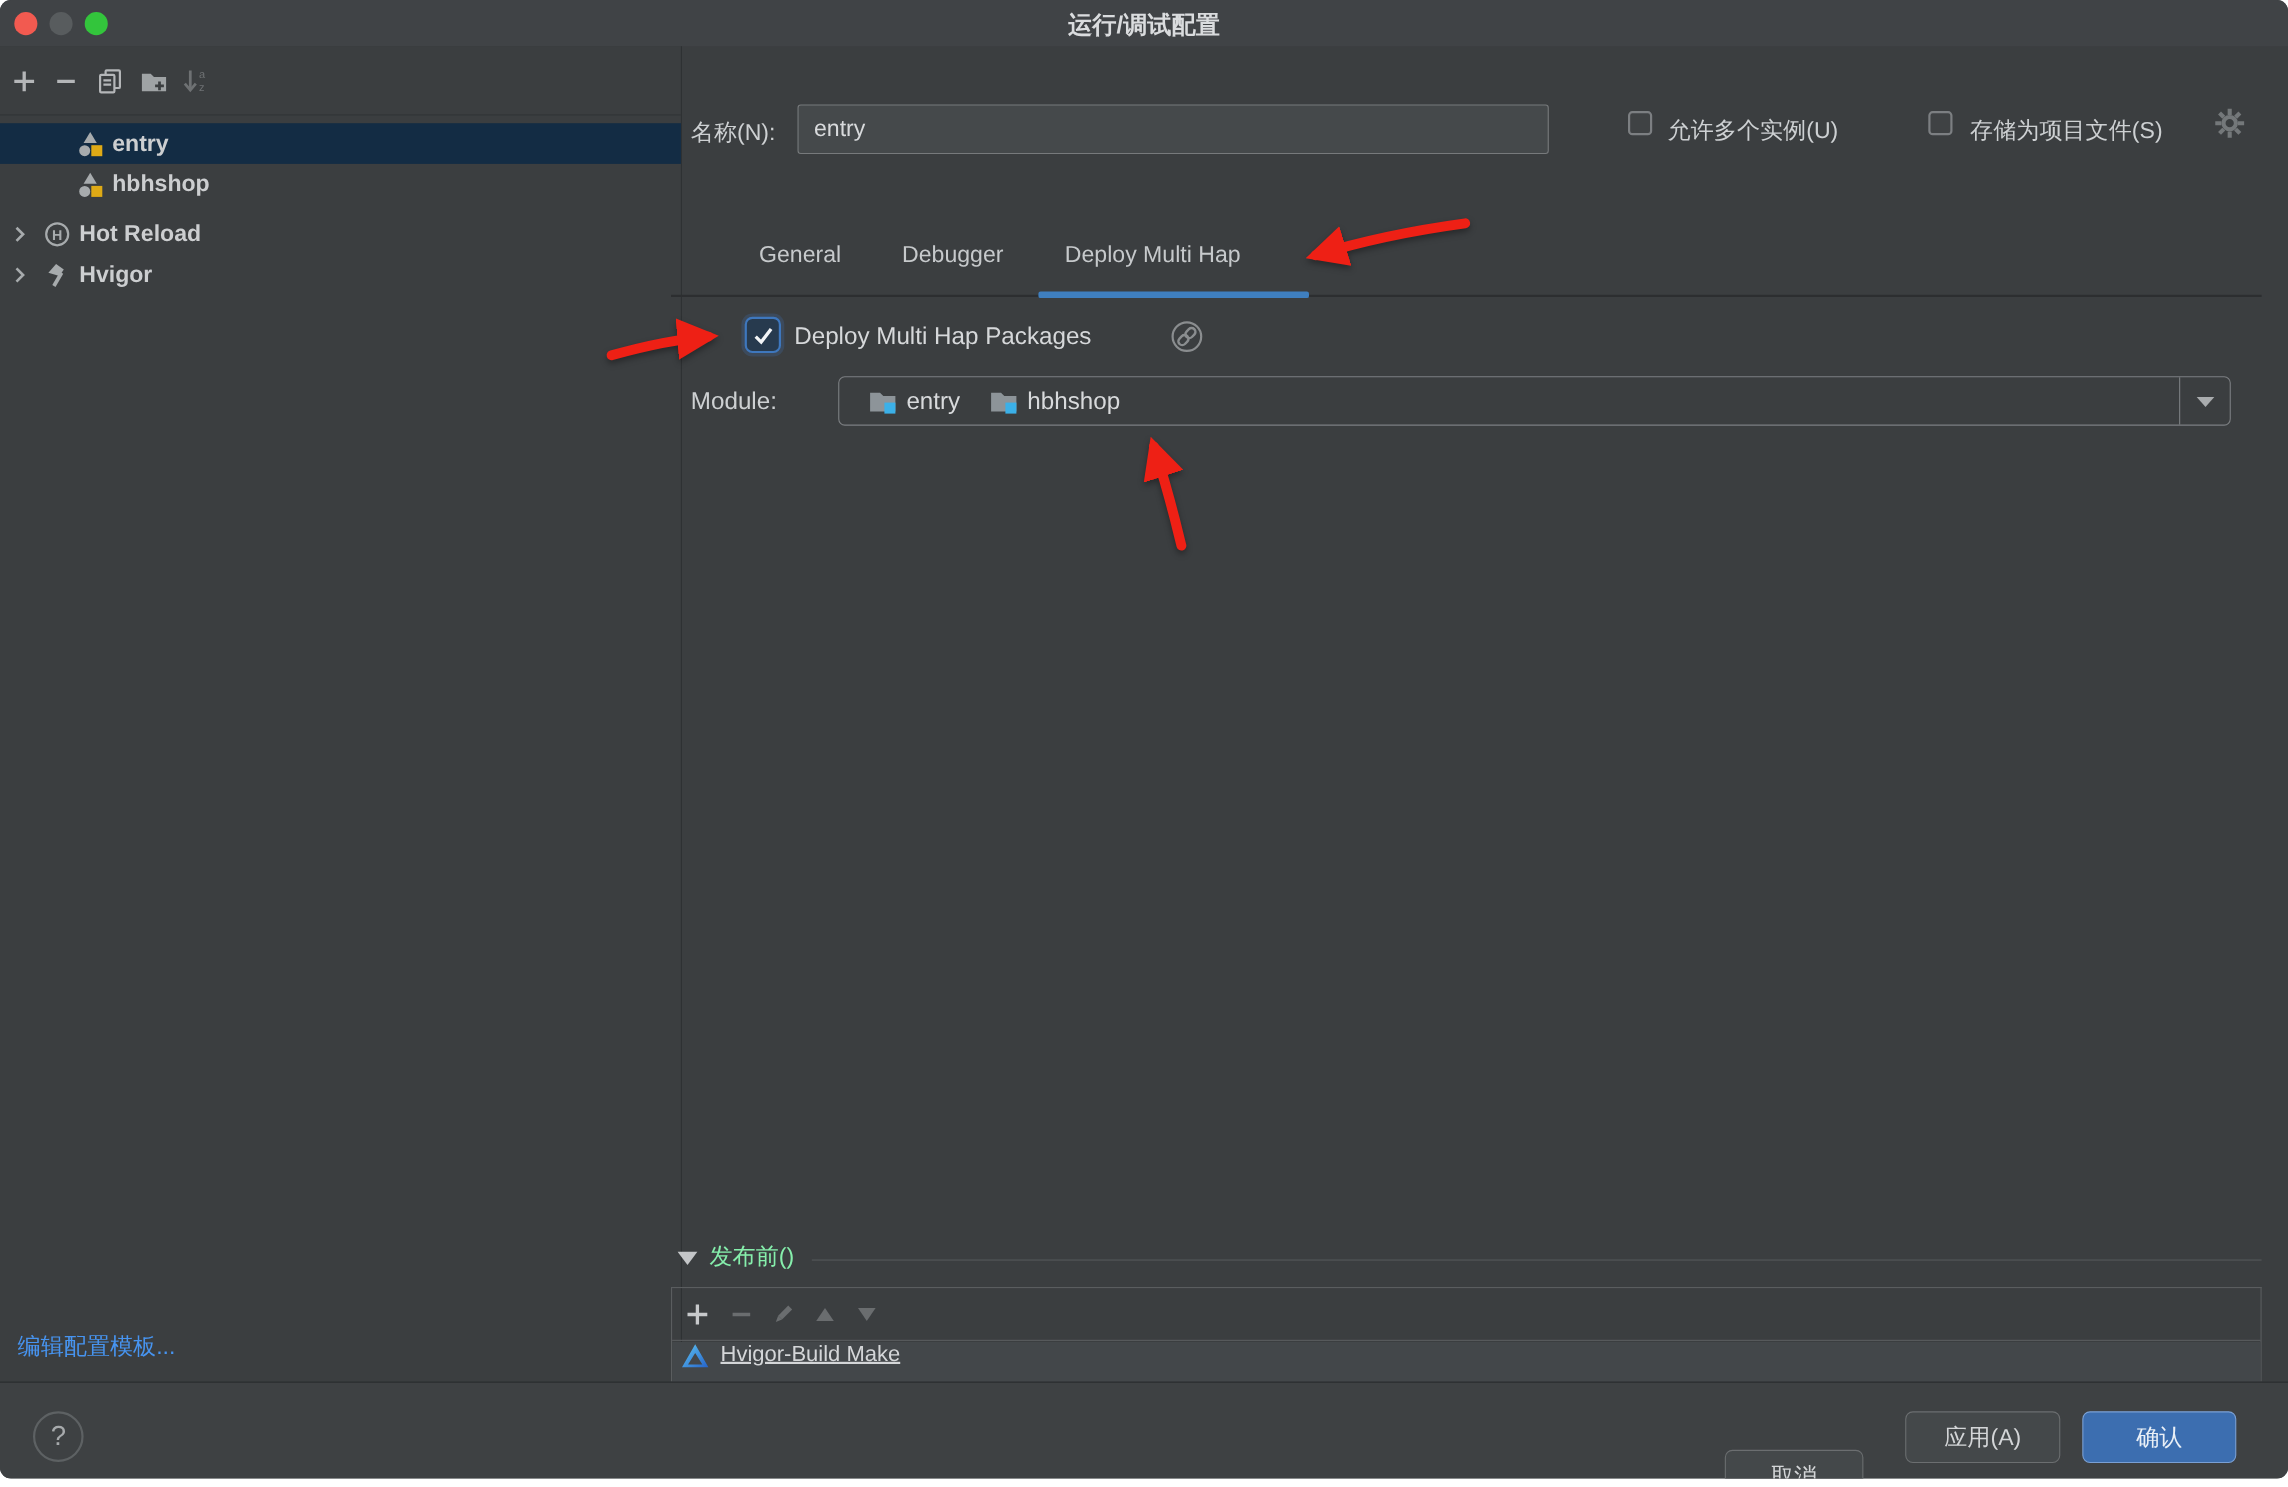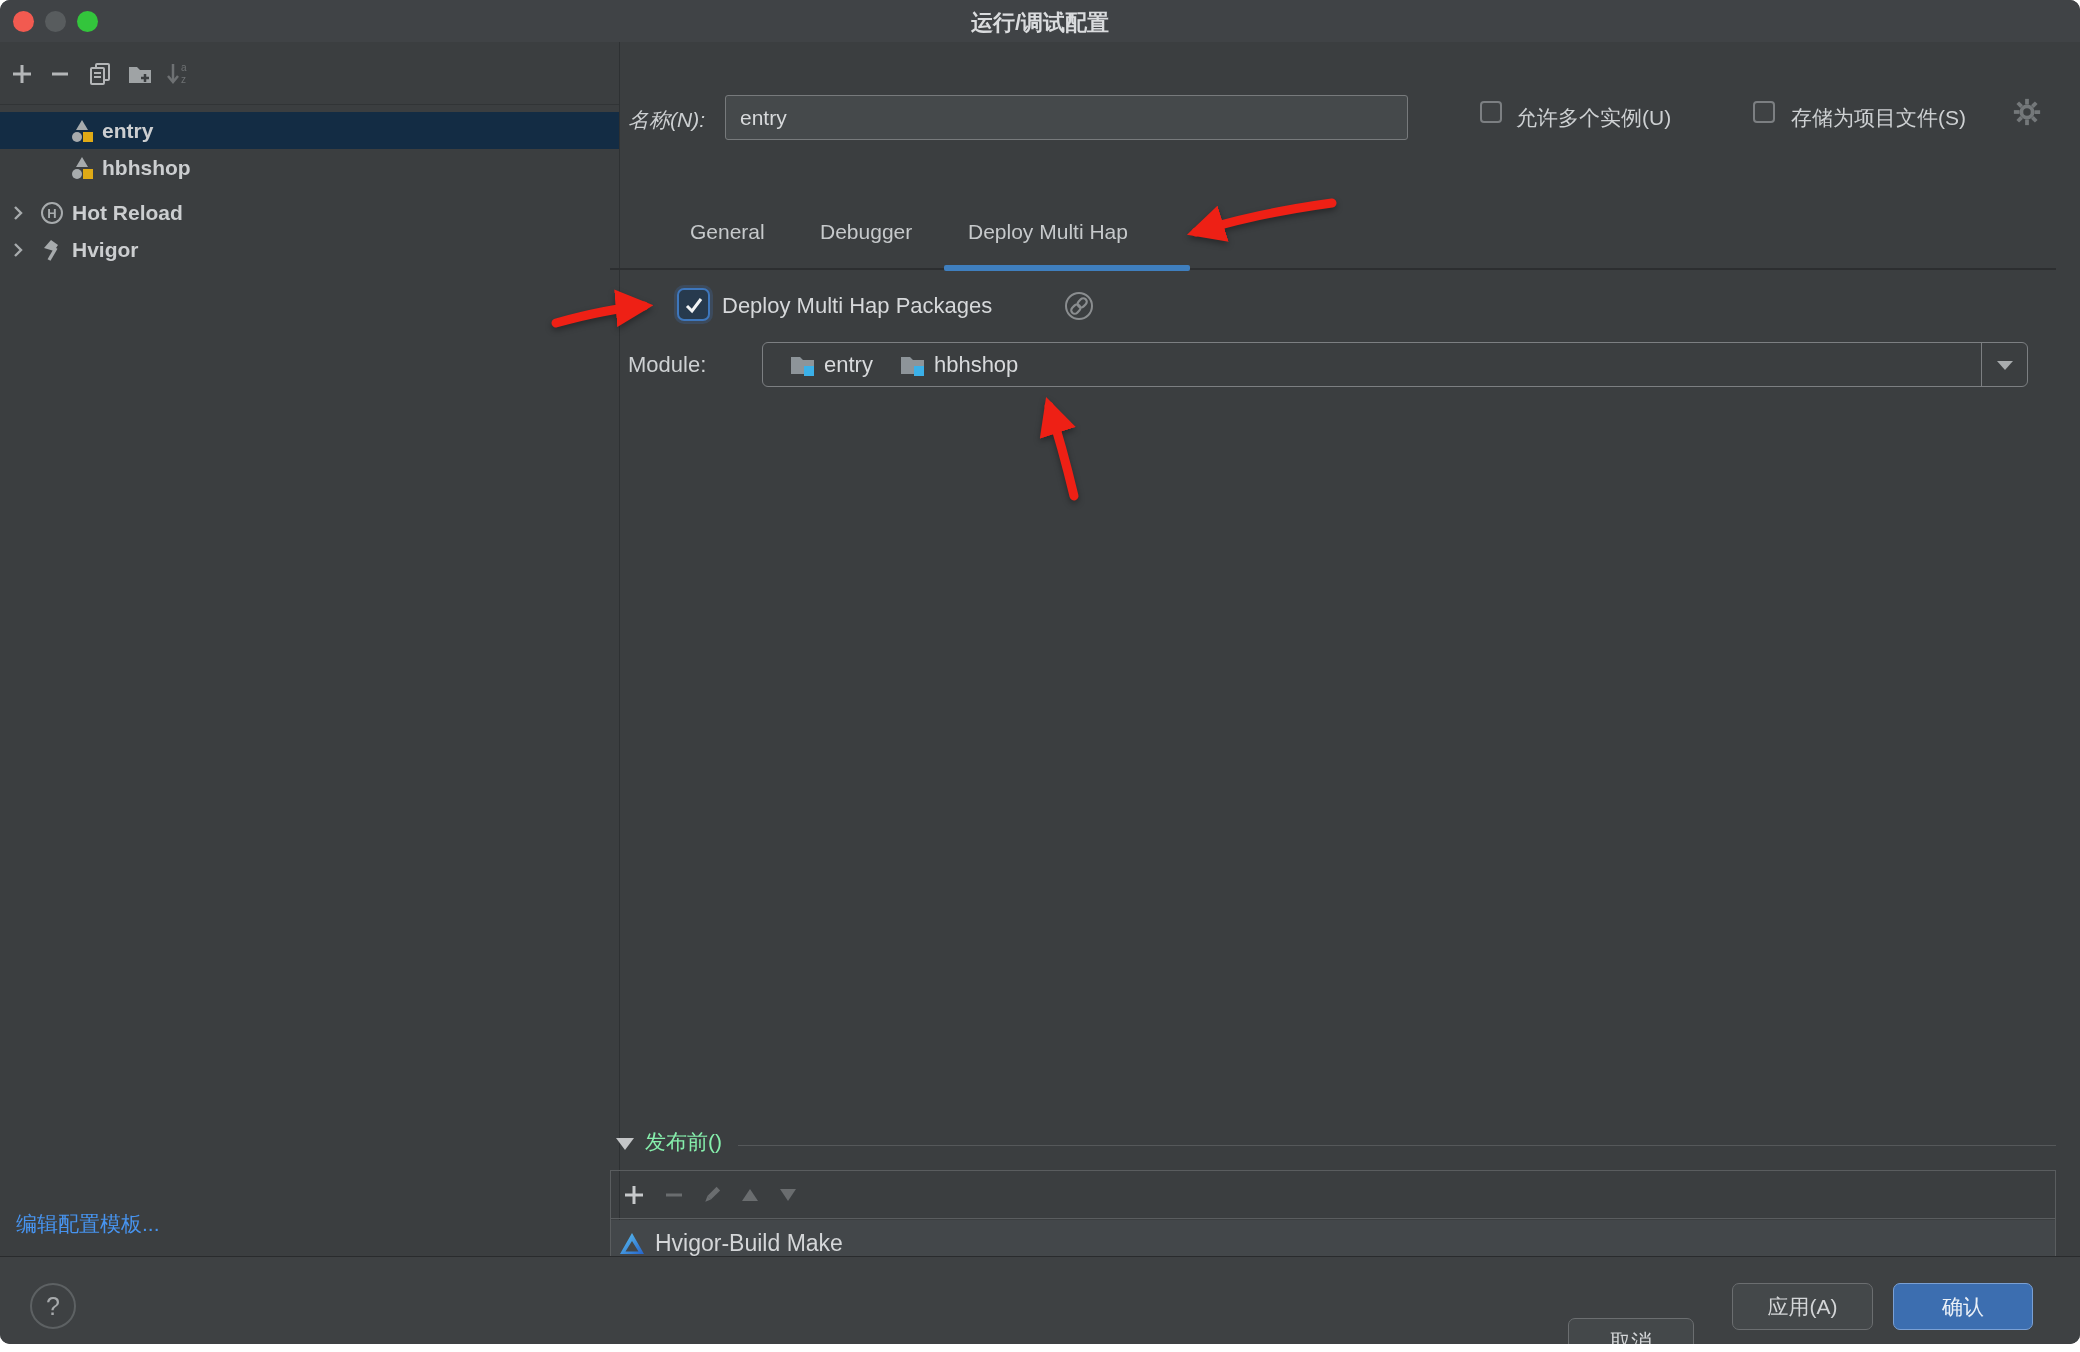--- a/index.html
+++ b/index.html
@@ -48,21 +48,21 @@
   .combo .mod svg { margin-right:8px; }
   .combo-arrow { position:absolute; right:0; top:0; width:46px; height:43px; border-left:1px solid #7c7f82; display:flex; align-items:center; justify-content:center; }
 
   
   .bl-caret { position:absolute; left:616px; top:1138px; width:0; height:0; border-left:9px solid transparent; border-right:9px solid transparent; border-top:12px solid #c4c6c8; }
   .bl-title { position:absolute; left:645px; top:1128px; font-size:21px; color:#86efac; }
   .bl-rule { position:absolute; left:738px; top:1145px; width:1318px; height:1px; background:#55585a; }
   .bl-panel { position:absolute; left:610px; top:1170px; width:1446px; height:86px; border:1px solid #5a5d5f; border-bottom:0; }
   .bl-toolbar { position:absolute; left:0; top:0; width:100%; height:48px; border-bottom:1px solid #5a5d5f; }
   .bl-tbtn { position:absolute; top:11px; width:26px; height:26px; display:flex; align-items:center; justify-content:center; }
-  .bl-row { position:absolute; left:0; top:49px; width:100%; height:37px; background:#43474a; display:flex; align-items:flex-end; padding-left:8px; font-size:23px; color:#d4d6d8; }
+  .bl-row { position:absolute; left:0; top:49px; width:100%; height:37px; background:#43474a; display:flex; align-items:flex-start; padding-left:8px; font-size:20px; color:#d4d6d8;text-decoration:underline; }
   .bl-row svg { margin-right:10px; }
 
   
   .bottombar { position:absolute; left:0; top:1256px; width:100%; height:88px; background:#3e4143; border-top:1px solid #292b2d; }
   .help-btn { position:absolute; left:30px; top:26px; width:46px; height:46px; border:2px solid #5d6163; border-radius:50%; color:#a7aaac; font-size:25px; display:flex; align-items:center; justify-content:center; }
   .btn { position:absolute; top:26px; height:47px; border-radius:7px; background:#44484a; border:1px solid #6b6e70; color:#d3d5d7; font-size:21px; display:flex; align-items:center; justify-content:center; cursor:pointer; font-family:"Liberation Sans",sans-serif; }
   .btn.cancel { left:1568px; width:126px;margin-top:35px; }
   .btn.apply  { left:1732px; width:141px; }
   .btn.confirm{ left:1893px; width:140px; background:#3c6eb0; border-color:#7aa0d4; color:#eaf0f7; }
 
@@ -160,21 +160,21 @@
             <line x1="9" y1="22" x2="16" y2="10" stroke="#a7abad" stroke-width="3.4"></line>
             <path d="M4,10 L11,2 L18,7 L14,13 Z" fill="#a7abad"></path>
           </svg>
         <span>Hvigor</span>
       </div>
     </div>
 
     <span class="edit-link">编辑配置模板...</span>
   </div>
 
-  <span class="lbl" style="left:628px; top:106px;font-style:italic;">名称(N):</span>
+  <span class="lbl" style="left:628px; top:106px;">名称(N):</span>
   <input class="name-field" value="entry" style="">
   <span class="cbox" style="left:1480px; top:101px;"></span>
   <span class="lbl" style="left:1516px; top:104px;">允许多个实例(U)</span>
   <span class="cbox" style="left:1753px; top:101px;"></span>
   <span class="lbl" style="left:1791px; top:104px;">存储为项目文件(S)</span>
   <span style="position:absolute; left:2012px; top:97px;">
     <svg width="30" height="30" viewBox="0 0 24 24">
         <circle cx="12" cy="12" r="4.5" fill="none" stroke="#74787a" stroke-width="3"></circle>
         <g stroke="#74787a" stroke-width="3">
           <line x1="12" y1="1.5" x2="12" y2="6"></line>

